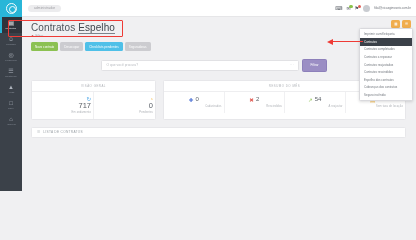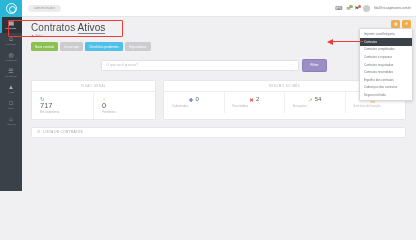--- a/index.html
+++ b/index.html
@@ -132,21 +132,21 @@
   .card {
     background: #ffffff; border: 1px solid #e7e7ea; border-radius: 1.5px;
   }
   .card-head {
     text-align: center; font-size: 2.9px; color: #b0b3b8;
     letter-spacing: .5px; padding: 3.5px 0 3px;
     border-bottom: 1px solid #eeeef0;
   }
   .card-body { display: flex; }
   .stat {
-    flex: 1; text-align: left; padding: 4px 8px 5px;
+    flex: 1; text-align: right; padding: 4px 2px 5px;
     border-right: 1px solid #f0f0f2;
   }
   .stat:last-child { border-right: none; }
   .stat-icon { font-size: 5.5px; line-height: 6px; }
   .stat-row { display: flex; align-items: center; justify-content: center; gap: 2px; }
   .stat-val { font-size: 6px; color: #5b6168; line-height: 7px; }
   .stat-val.big { font-size: 7.5px; }
   .stat-lbl { font-size: 2.7px; color: #aeb1b6; margin-top: 1.5px; letter-spacing: .1px; }
 
   .card-left  { width: 125px; }
@@ -256,21 +256,21 @@
           <span class="tb-badge red"></span>
         </span>
         <span class="avatar"></span>
         <span class="user-mail">filial@vicasgimoveis.com.br</span>
       </div>
     </div>
 
     <div class="page-head">
       <div class="page-title">
         <span>Contratos</span>
-        <span class="accent">Ativos</span>
+        <span class="accent">Espelho</span>
       </div>
       <div class="subcap">
         <span class="subcap-glyph">▼</span>
         <span class="subcap-text">Filtrar</span>
       </div>
     </div>
 
     <div class="chips">
       <div class="chip green">Novo contrato</div>
       <div class="chip grey">Desocupar</div>

